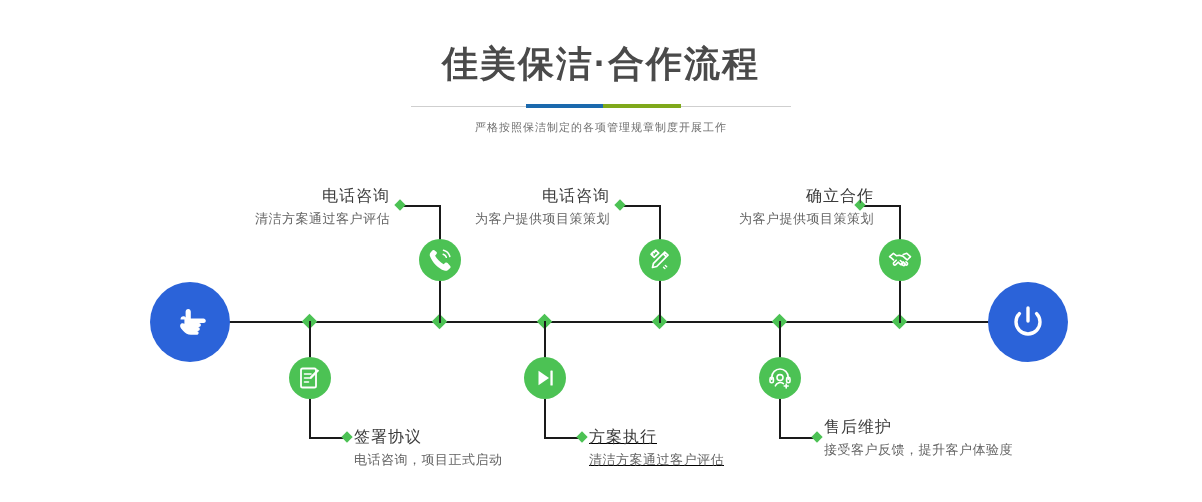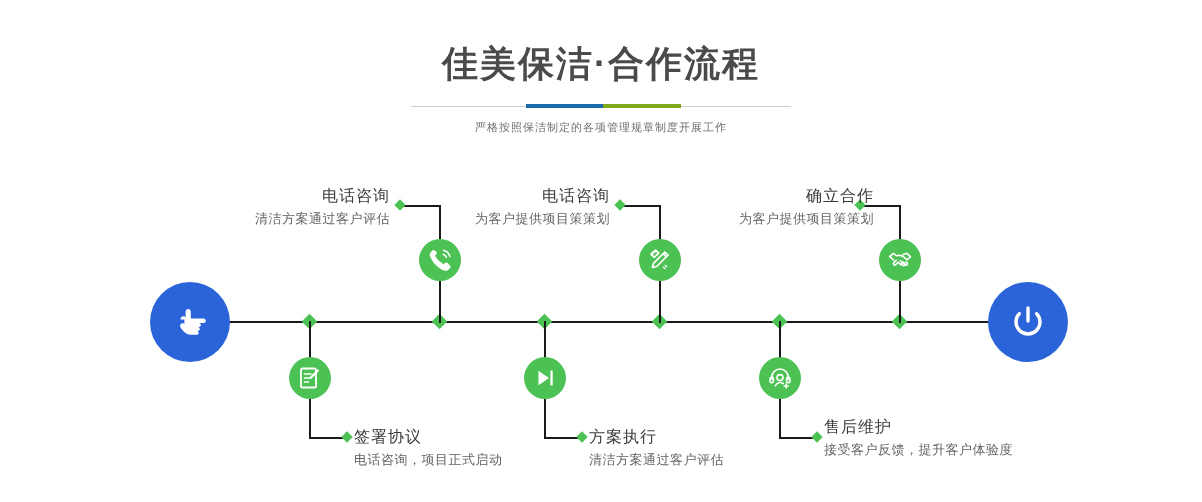--- a/index.html
+++ b/index.html
@@ -184,21 +184,21 @@
     <div class="connector h-line" style="left:544px;top:437px;width:38px;"></div>
     <div class="tip-diamond" style="left:578px;top:433px;"></div>
     <div class="node-icon" style="left:524px;top:357px;">
       <span>
         <svg width="26" height="26" viewBox="0 0 26 26">
           <path fill="#ffffff" d="M6.5 5.8L17 13 6.5 20.2z"></path>
           <rect x="18.4" y="5.4" width="2.3" height="15.2" fill="#ffffff" rx="0.6"></rect>
         </svg>
       </span>
     </div>
-    <div class="label-block bottom" style="left:589px;top:427px;">
+    <div class="label-block bottom" style="left:589px;top:427px;text-decoration:underline;">
       <div class="lbl">方案执行</div>
       <div class="desc">清洁方案通过客户评估</div>
     </div>
 
     <div class="connector v-line" style="left:899px;top:205px;height:118px;"></div>
     <div class="connector h-line" style="left:861px;top:205px;width:39px;"></div>
     <div class="tip-diamond" style="left:856px;top:201px;"></div>
     <div class="node-icon" style="left:879px;top:239px;">
       <span>
         <svg width="26" height="26" viewBox="0 0 26 26">

